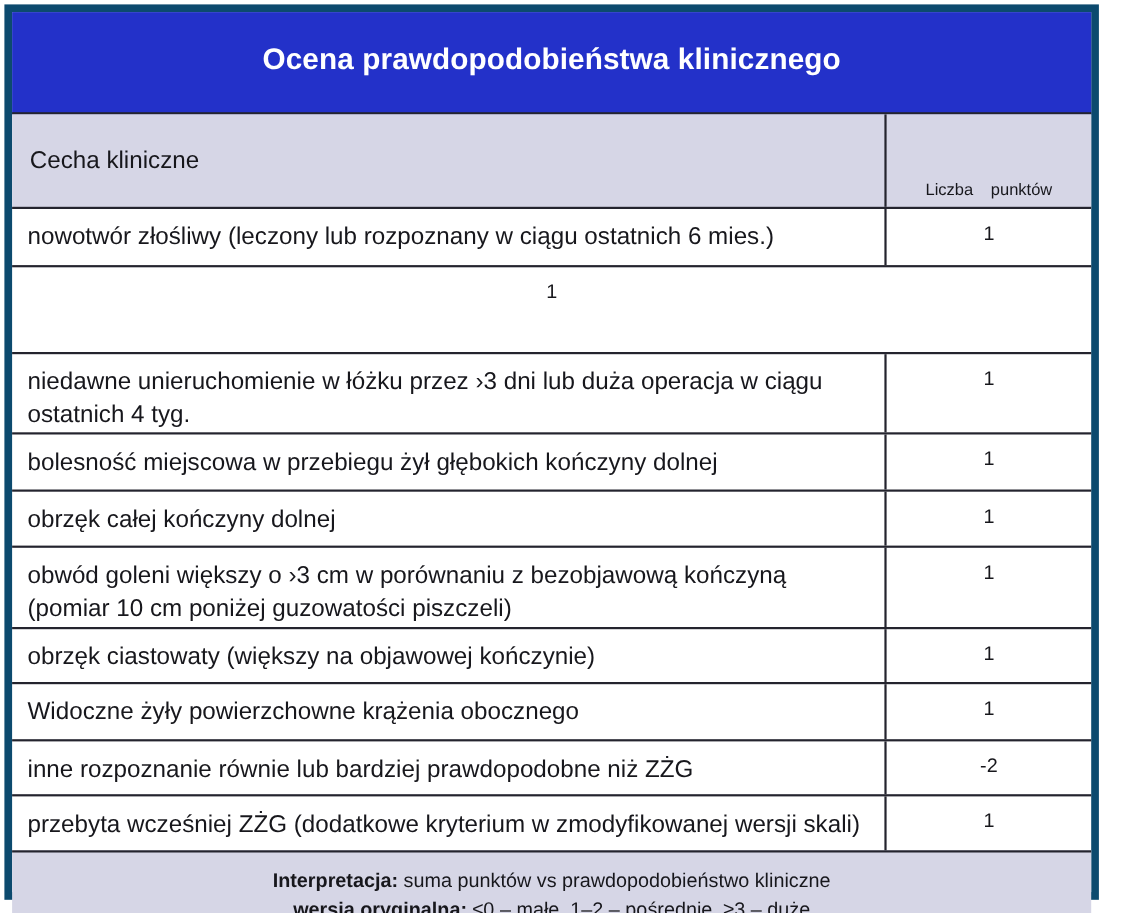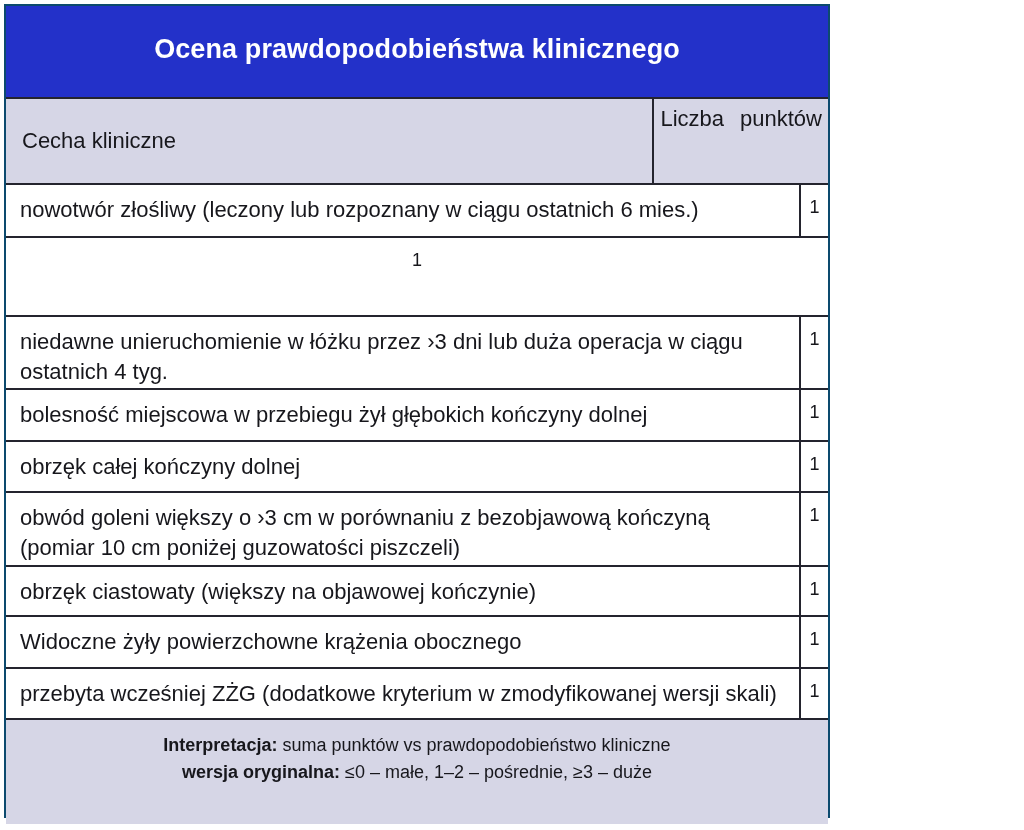--- a/index.html
+++ b/index.html
@@ -13,24 +13,24 @@
     height: 830px;
     font-family: "Liberation Sans", sans-serif;
     color: #17171c;
     overflow: hidden;
   }
 
   .table-wrap {
     position: absolute;
     left: 4px;
     top: 4px;
-    width: 826px;
+    width: 995px;
     height: 814px;
     box-sizing: border-box;
-    border: 2px solid #0c4a6e;
+    border: 7px solid #0c4a6e;
     background: #ffffff;
   }
 
   
   .title-banner {
     background: #2331c9;
     color: #ffffff;
     text-align: center;
     padding: 9px 30px 12px 30px;
     box-sizing: border-box;
@@ -86,23 +86,23 @@
     min-height: 84px;
   }
   .row.header .cell-feature {
     display: flex;
     align-items: center;
     font-size: 22px;
     padding-left: 16px;
   }
   .row.header .cell-points {
     display: flex;
-    align-items: flex-start;
+    align-items: flex-end;
     justify-content: center;
-    font-size: 22px;
+    font-size: 15px;
     line-height: 1.28;
     padding: 6px;
     gap: 16px;
   }
   .row.header .cell-points span {
     display: block;
     text-align: center;
   }
 
   
@@ -186,20 +186,24 @@
     <div class="row r7">
       <div class="cell-feature">obrzęk ciastowaty (większy na objawowej kończynie)</div>
       <div class="cell-points">1</div>
     </div>
 
     <div class="row r8">
       <div class="cell-feature">Widoczne żyły powierzchowne krążenia obocznego</div>
       <div class="cell-points">1</div>
     </div>
 
+    <div class="row r9">
+      <div class="cell-feature">inne rozpoznanie równie lub bardziej prawdopodobne niż ZŻG</div>
+      <div class="cell-points">-2</div>
+    </div>
 
     <div class="row r10">
       <div class="cell-feature">przebyta wcześniej ZŻG (dodatkowe kryterium w zmodyfikowanej wersji skali)</div>
       <div class="cell-points">1</div>
     </div>
 
   </div>
 
   <div class="footer">
     <div class="footer-line">

